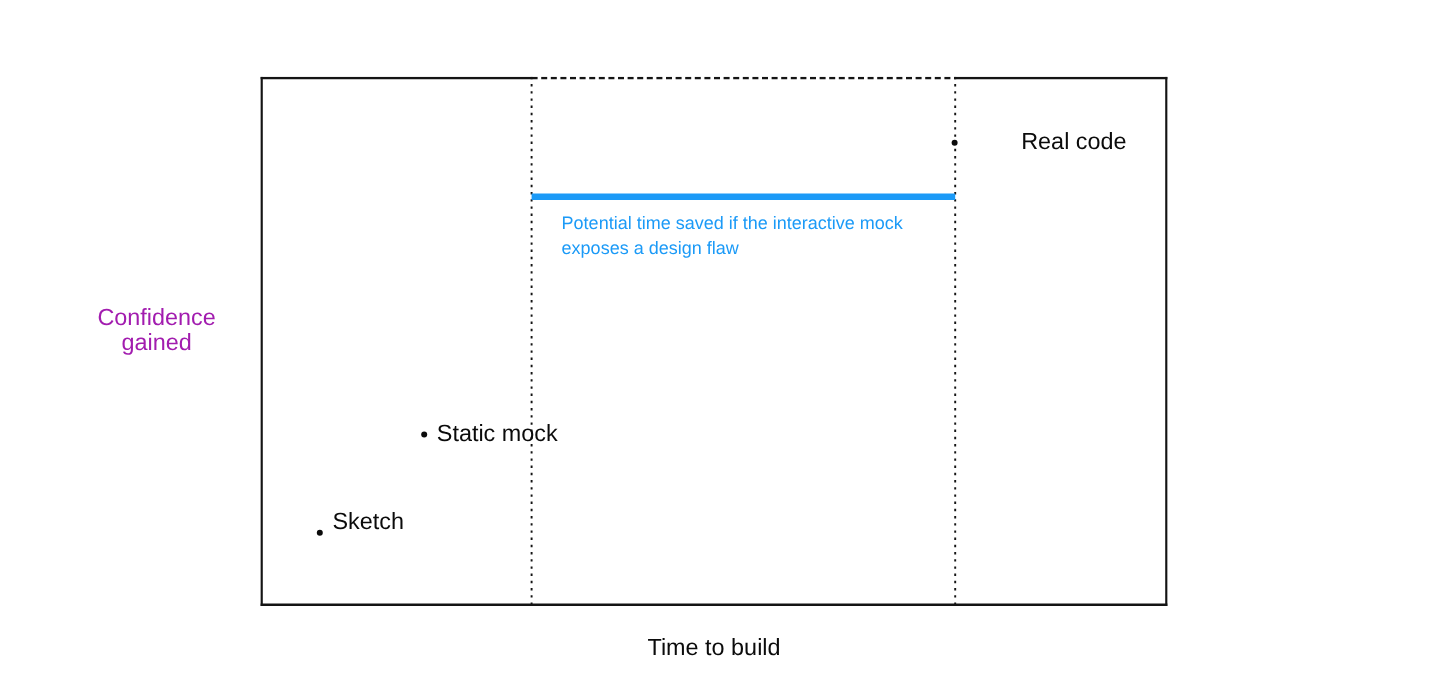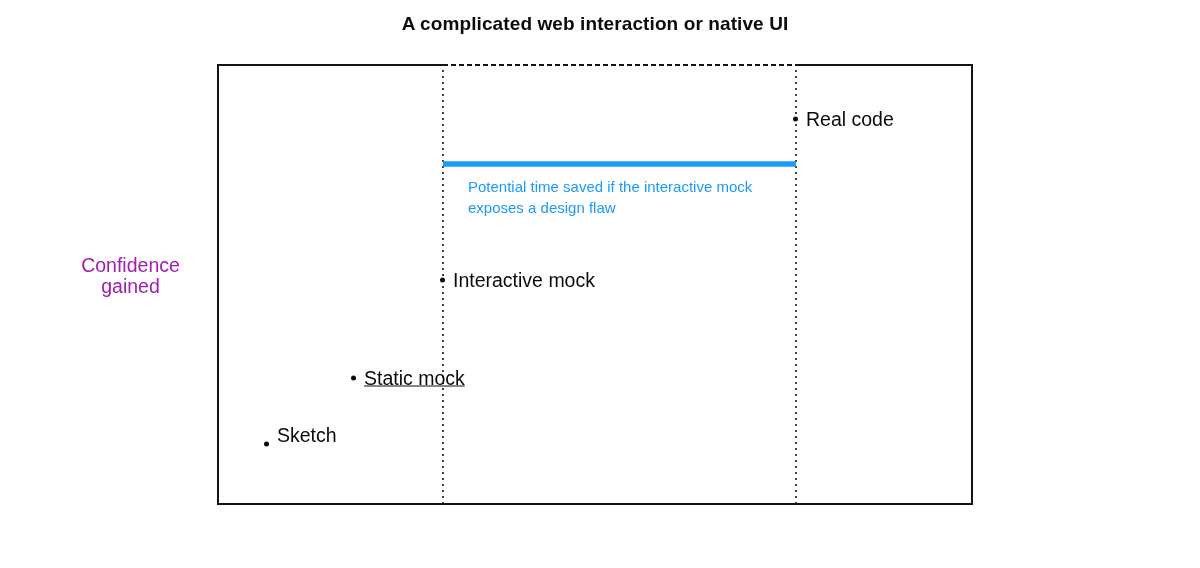--- a/index.html
+++ b/index.html
@@ -86,21 +86,20 @@
     text-align: center;
     font-size: 19.5px;
     color: #0b0b0b;
   }
 </style>
 </head>
 <body>
 
 <div class="canvas">
 
-  <div class="chart-title">A complicated web interaction or native UI</div>
 
   <div class="plot">
 
     <svg width="756" height="441" viewBox="0 0 756 441">
 
       <line x1="1" y1="0" x2="1" y2="441" stroke="#141414" stroke-width="2"></line>
       <line x1="755" y1="0" x2="755" y2="441" stroke="#141414" stroke-width="2"></line>
       <line x1="0" y1="440" x2="756" y2="440" stroke="#141414" stroke-width="2"></line>
 
       <line x1="0" y1="1" x2="226" y2="1" stroke="#141414" stroke-width="2"></line>
@@ -113,33 +112,30 @@
       <line x1="226" y1="100" x2="579" y2="100" stroke="#1b9af7" stroke-width="5.5"></line>
     </svg>
 
     <div class="callout">Potential time saved if the interactive mock exposes a design flaw</div>
 
     <div class="point" style="left:47px; top:371px;align-items:flex-end;">
       <span class="dot"></span>
       <span class="point-label">Sketch</span>
     </div>
 
-    <div class="point" style="left:134px; top:314px;text-decoration:underline;">
+    <div class="point" style="left:134px; top:298px;">
       <span class="dot"></span>
       <span class="point-label">Static mock</span>
     </div>
 
-    <div class="point" style="left:223px; top:216px;">
-      <span class="dot"></span>
-      <span class="point-label">Interactive mock</span>
-    </div>
 
-    <div class="point" style="left:576px; top:55px;">
+    <div class="point" style="left:576px; top:55px;gap:45px;">
       <span class="dot"></span>
       <span class="point-label">Real code</span>
     </div>
 
   </div>
 
   <div class="y-axis-label">Confidence gained</div>
 
+  <div class="x-axis-label">Time to build</div>
 
 </div>
 
 </body></html>

